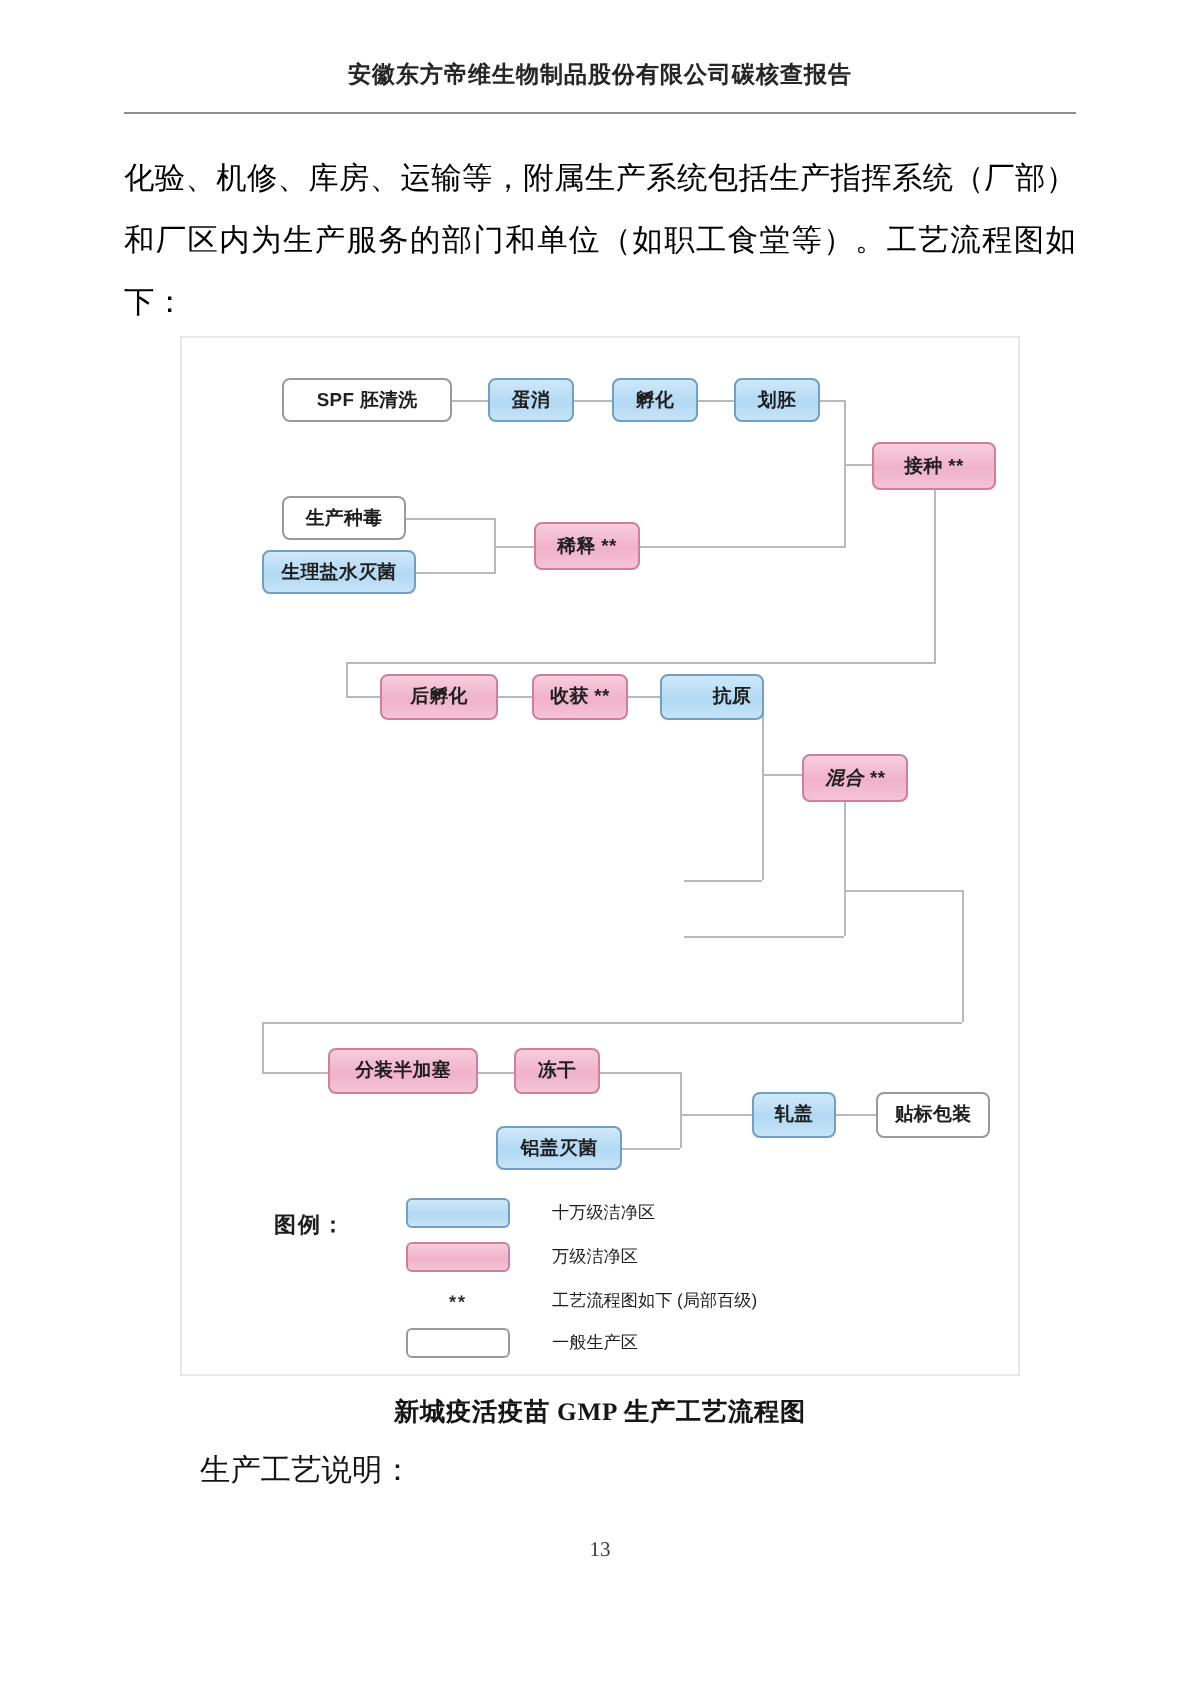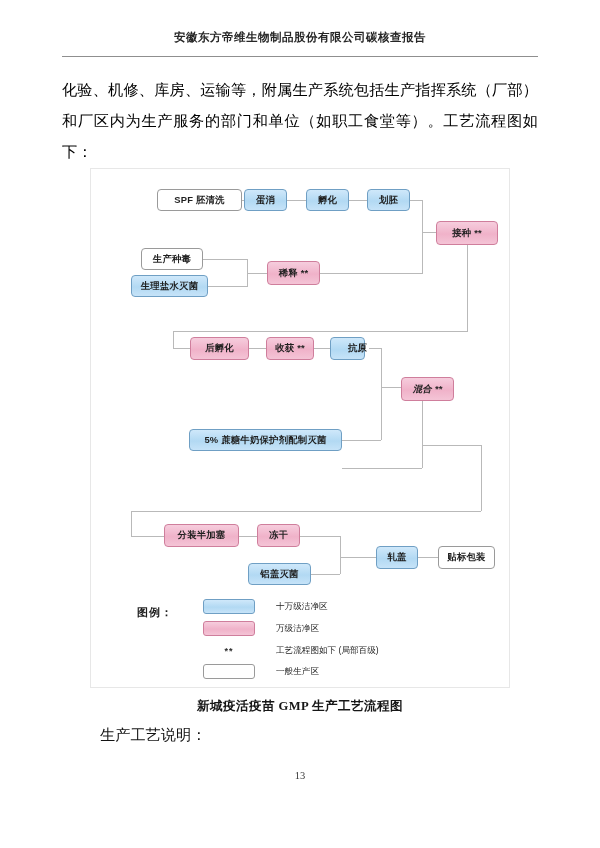--- a/index.html
+++ b/index.html
@@ -180,21 +180,21 @@
     <div class="ln lnh" style="left:209px;top:367px;width:40px;"></div>
     <div class="ln lnv" style="left:249px;top:367px;height:33px;"></div>
 
     <div class="ln lnh" style="left:220px;top:405px;width:29px;"></div>
     <div class="ln lnv" style="left:249px;top:388px;height:17px;"></div>
 
     <div class="ln lnh" style="left:249px;top:388px;width:36px;"></div>
 
     <div class="ln lnh" style="left:327px;top:388px;width:20px;"></div>
 
-    <div class="node white" style="left:50px;top:20px;width:85px;height:22px;margin-left:16px;">
+    <div class="node white" style="left:50px;top:20px;width:85px;height:22px;">
       <span>SPF 胚清洗</span>
     </div>
     <div class="node blue" style="left:153px;top:20px;width:43px;height:22px;">
       <span>蛋消</span>
     </div>
     <div class="node blue" style="left:215px;top:20px;width:43px;height:22px;">
       <span>孵化</span>
     </div>
     <div class="node blue" style="left:276px;top:20px;width:43px;height:22px;font-family:Liberation Serif, serif;">
       <span>划胚</span>
@@ -212,30 +212,27 @@
     <div class="node pink" style="left:176px;top:92px;width:53px;height:24px;">
       <span>稀释 **</span>
     </div>
 
     <div class="node pink" style="left:99px;top:168px;width:59px;height:23px;">
       <span>后孵化</span>
     </div>
     <div class="node pink" style="left:175px;top:168px;width:48px;height:23px;">
       <span>收获 **</span>
     </div>
-    <div class="node blue" style="left:239px;top:168px;width:35px;height:23px;padding-left:20px;">
+    <div class="node blue" style="left:239px;top:168px;width:52px;height:23px;padding-left:20px;">
       <span>抗原</span>
     </div>
     <div class="node pink" style="left:310px;top:208px;width:53px;height:24px;font-style:italic;">
       <span>混合 **</span>
     </div>
 
-    <div class="node blue" style="left:98px;top:260px;width:153px;height:22px;">
-      <span>5% 蔗糖牛奶保护剂配制灭菌</span>
-    </div>
 
     <div class="node pink" style="left:73px;top:355px;width:75px;height:23px;">
       <span>分装半加塞</span>
     </div>
     <div class="node pink" style="left:166px;top:355px;width:43px;height:23px;">
       <span>冻干</span>
     </div>
     <div class="node blue" style="left:157px;top:394px;width:63px;height:22px;">
       <span>铝盖灭菌</span>
     </div>

